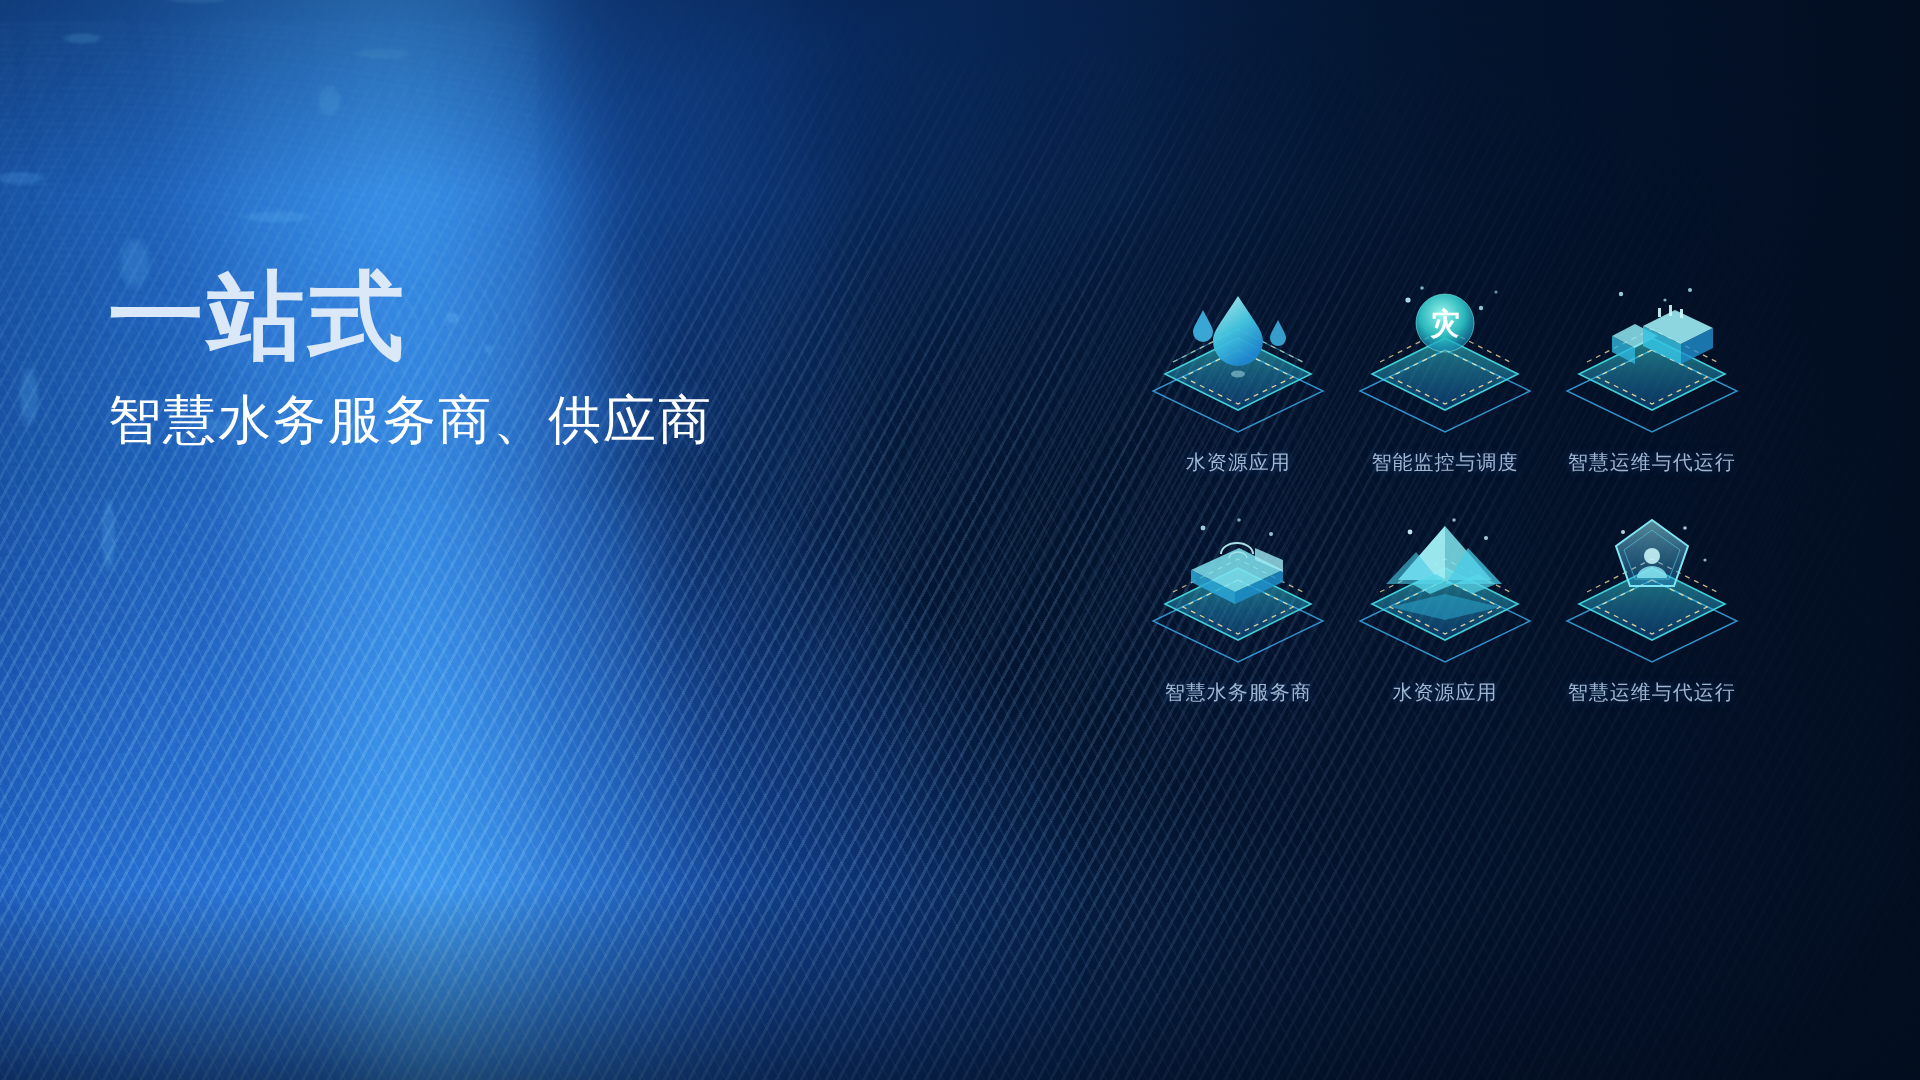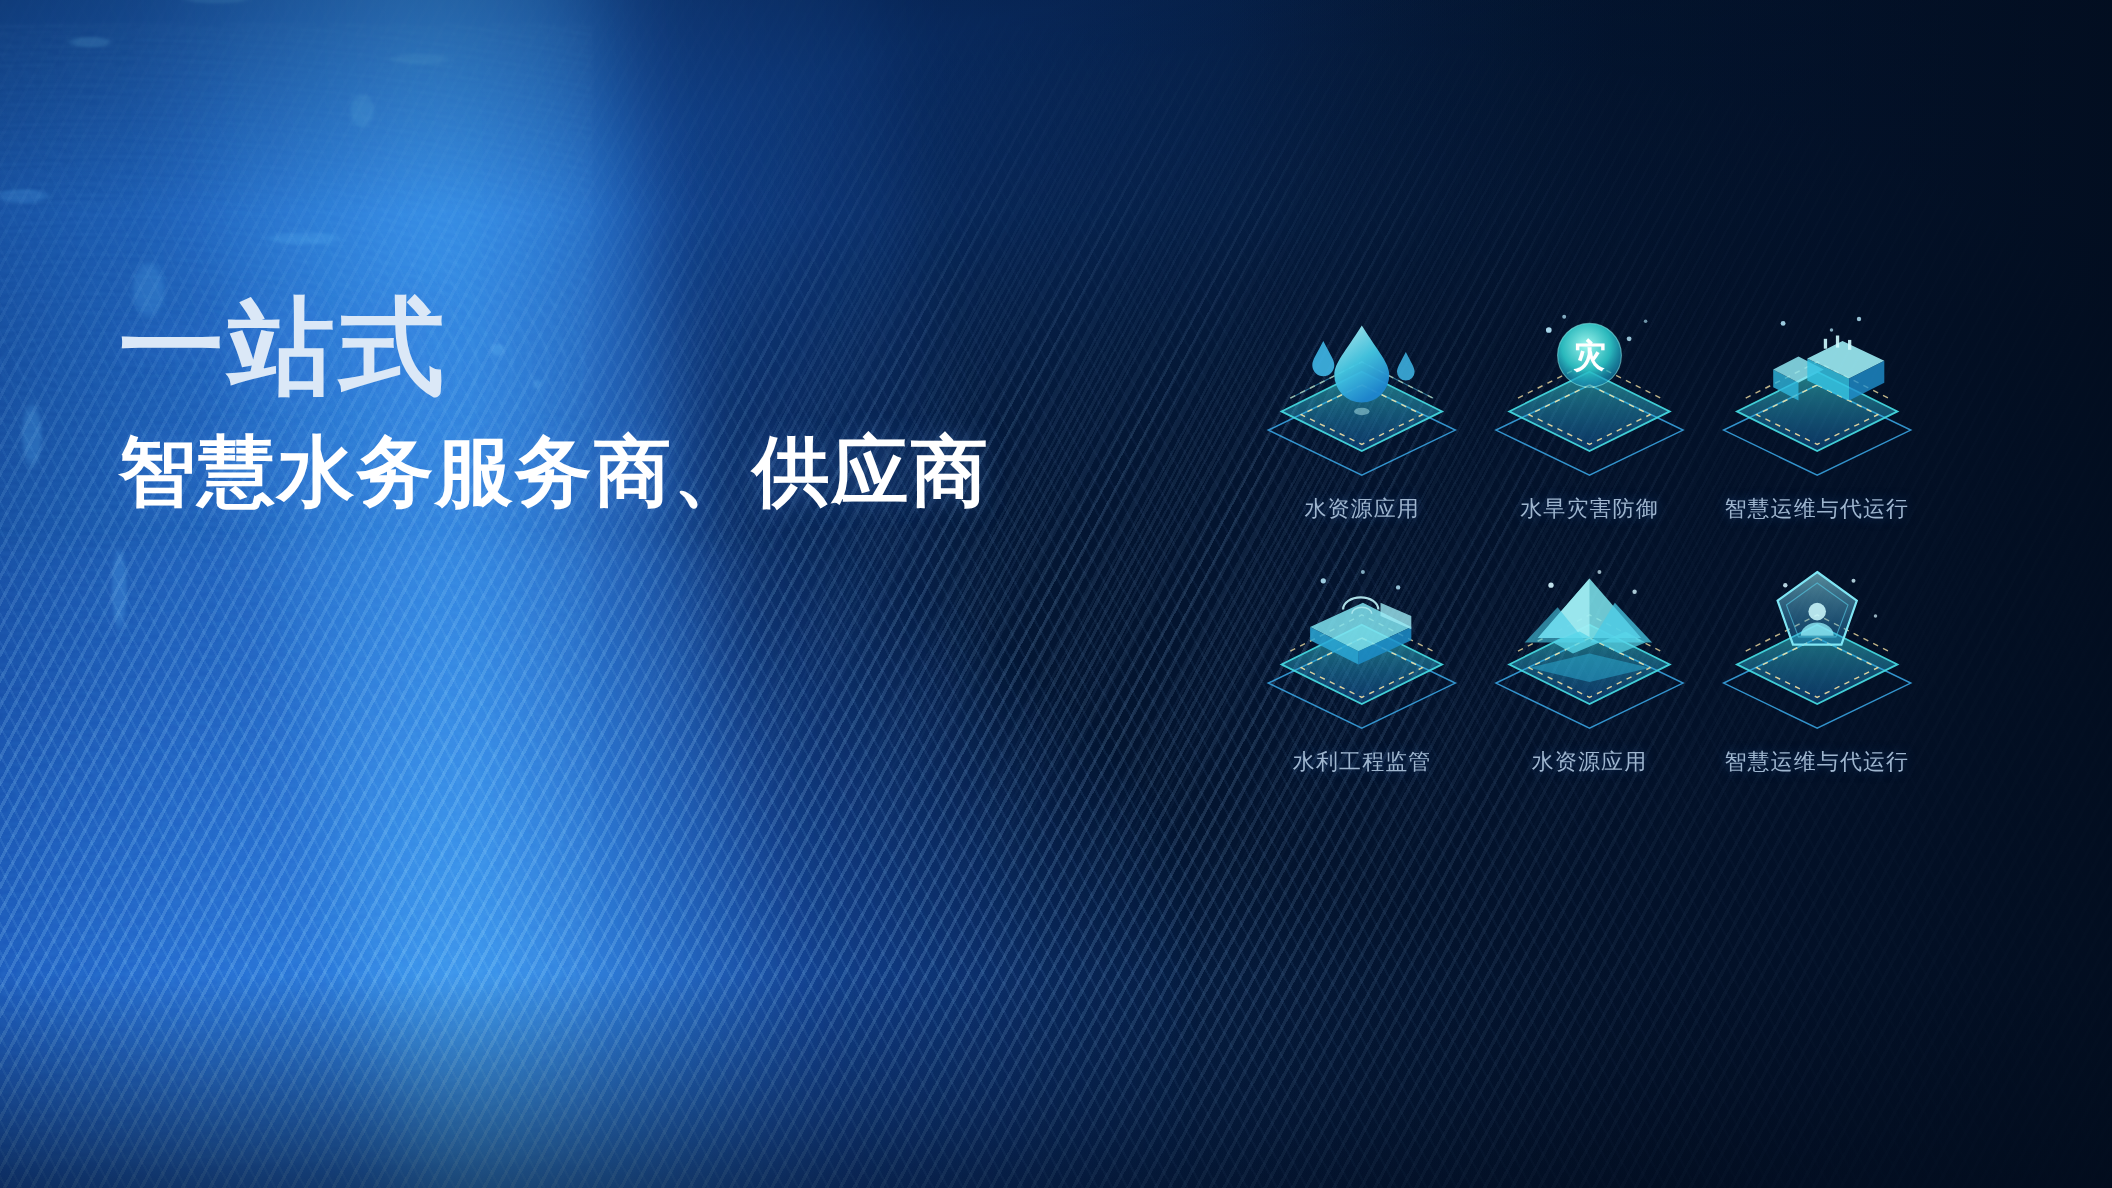--- a/index.html
+++ b/index.html
@@ -120,21 +120,21 @@
 
   
   .headline{position:absolute;left:108px;top:265px;}
   .title-main{
     font-size:96px;font-weight:700;letter-spacing:4px;line-height:1.06;
     color:#dbe8f7;white-space:nowrap;margin:0;
     text-shadow:0 0 26px rgba(60,120,220,.45);
   }
   .title-sub{
     margin:24px 0 0 0;
-    font-size:70px;font-weight:700;letter-spacing:2px;line-height:1.1;
+    font-size:53px;font-weight:400;letter-spacing:2px;line-height:1.1;
     color:#ffffff;white-space:nowrap;
     text-shadow:0 0 22px rgba(80,140,230,.35);
   }
 
   
   .grid{
     position:absolute;left:1135px;top:278px;
     width:620px;
     display:grid;grid-template-columns:repeat(3,1fr);
     row-gap:32px;column-gap:0;
@@ -220,21 +220,21 @@
           <polyline points="30,84 95,51 160,84" fill="none" stroke="#ffe9a8" stroke-width="1.3" stroke-dasharray="5 5" opacity=".75"></polyline>
           <circle cx="95" cy="45" r="29" fill="url(#orbG)"></circle>
           <circle cx="95" cy="45" r="29" fill="none" stroke="#86f0ef" stroke-width="1" opacity=".55"></circle>
           <text x="95" y="56" text-anchor="middle" font-size="30" font-weight="700" font-family="'Liberation Sans',sans-serif" fill="#ffffff">灾</text>
           <circle cx="58" cy="22" r="2.6" fill="#b9ecff" opacity=".9"></circle>
           <circle cx="131" cy="30" r="2.2" fill="#b9ecff" opacity=".8"></circle>
           <circle cx="72" cy="10" r="1.8" fill="#b9ecff" opacity=".7"></circle>
           <circle cx="146" cy="14" r="1.6" fill="#b9ecff" opacity=".6"></circle>
         </svg>
       </div>
-      <div class="cell-label">水旱灾害防御</div>
+      <div class="cell-label">智能监控与调度</div>
     </div>
 
     <div class="cell">
       <div class="iso-wrap">
         <svg viewBox="0 0 190 165" xmlns="http://www.w3.org/2000/svg">
           <polygon points="95,72 180,113 95,154 10,113" fill="none" stroke="#3ba9e8" stroke-width="1.4" opacity=".85"></polygon>
           <polygon points="95,60 168,96 95,132 22,96" fill="url(#plateA)" stroke="#45d9e0" stroke-width="1.6" opacity=".95"></polygon>
           <polygon points="95,72 150,99 95,126 40,99" fill="none" stroke="#ffe9a8" stroke-width="1.3" stroke-dasharray="5 5" opacity=".85"></polygon>
           <polyline points="30,84 95,51 160,84" fill="none" stroke="#ffe9a8" stroke-width="1.3" stroke-dasharray="5 5" opacity=".75"></polyline>
 
@@ -270,21 +270,21 @@
 
           <path d="M78 46 a16 11 0 0 1 32 0" fill="none" stroke="#bff4f8" stroke-width="2" opacity=".9"></path>
           <path d="M86 50 a9 6 0 0 1 18 0" fill="none" stroke="#bff4f8" stroke-width="1.4" opacity=".7"></path>
 
           <polygon points="112,40 140,52 140,64 112,52" fill="#9eeaf4" opacity=".8"></polygon>
           <circle cx="60" cy="20" r="2.4" fill="#b9ecff" opacity=".85"></circle>
           <circle cx="128" cy="26" r="2" fill="#b9ecff" opacity=".8"></circle>
           <circle cx="96" cy="12" r="1.8" fill="#b9ecff" opacity=".7"></circle>
         </svg>
       </div>
-      <div class="cell-label">水利工程监管</div>
+      <div class="cell-label">智慧水务服务商</div>
     </div>
 
     <div class="cell">
       <div class="iso-wrap">
         <svg viewBox="0 0 190 165" xmlns="http://www.w3.org/2000/svg">
           <polygon points="95,72 180,113 95,154 10,113" fill="none" stroke="#3ba9e8" stroke-width="1.4" opacity=".85"></polygon>
           <polygon points="95,60 168,96 95,132 22,96" fill="url(#plateA)" stroke="#45d9e0" stroke-width="1.6" opacity=".95"></polygon>
           <polygon points="95,72 150,99 95,126 40,99" fill="none" stroke="#ffe9a8" stroke-width="1.3" stroke-dasharray="5 5" opacity=".85"></polygon>
           <polyline points="30,84 95,51 160,84" fill="none" stroke="#ffe9a8" stroke-width="1.3" stroke-dasharray="5 5" opacity=".75"></polyline>
 

